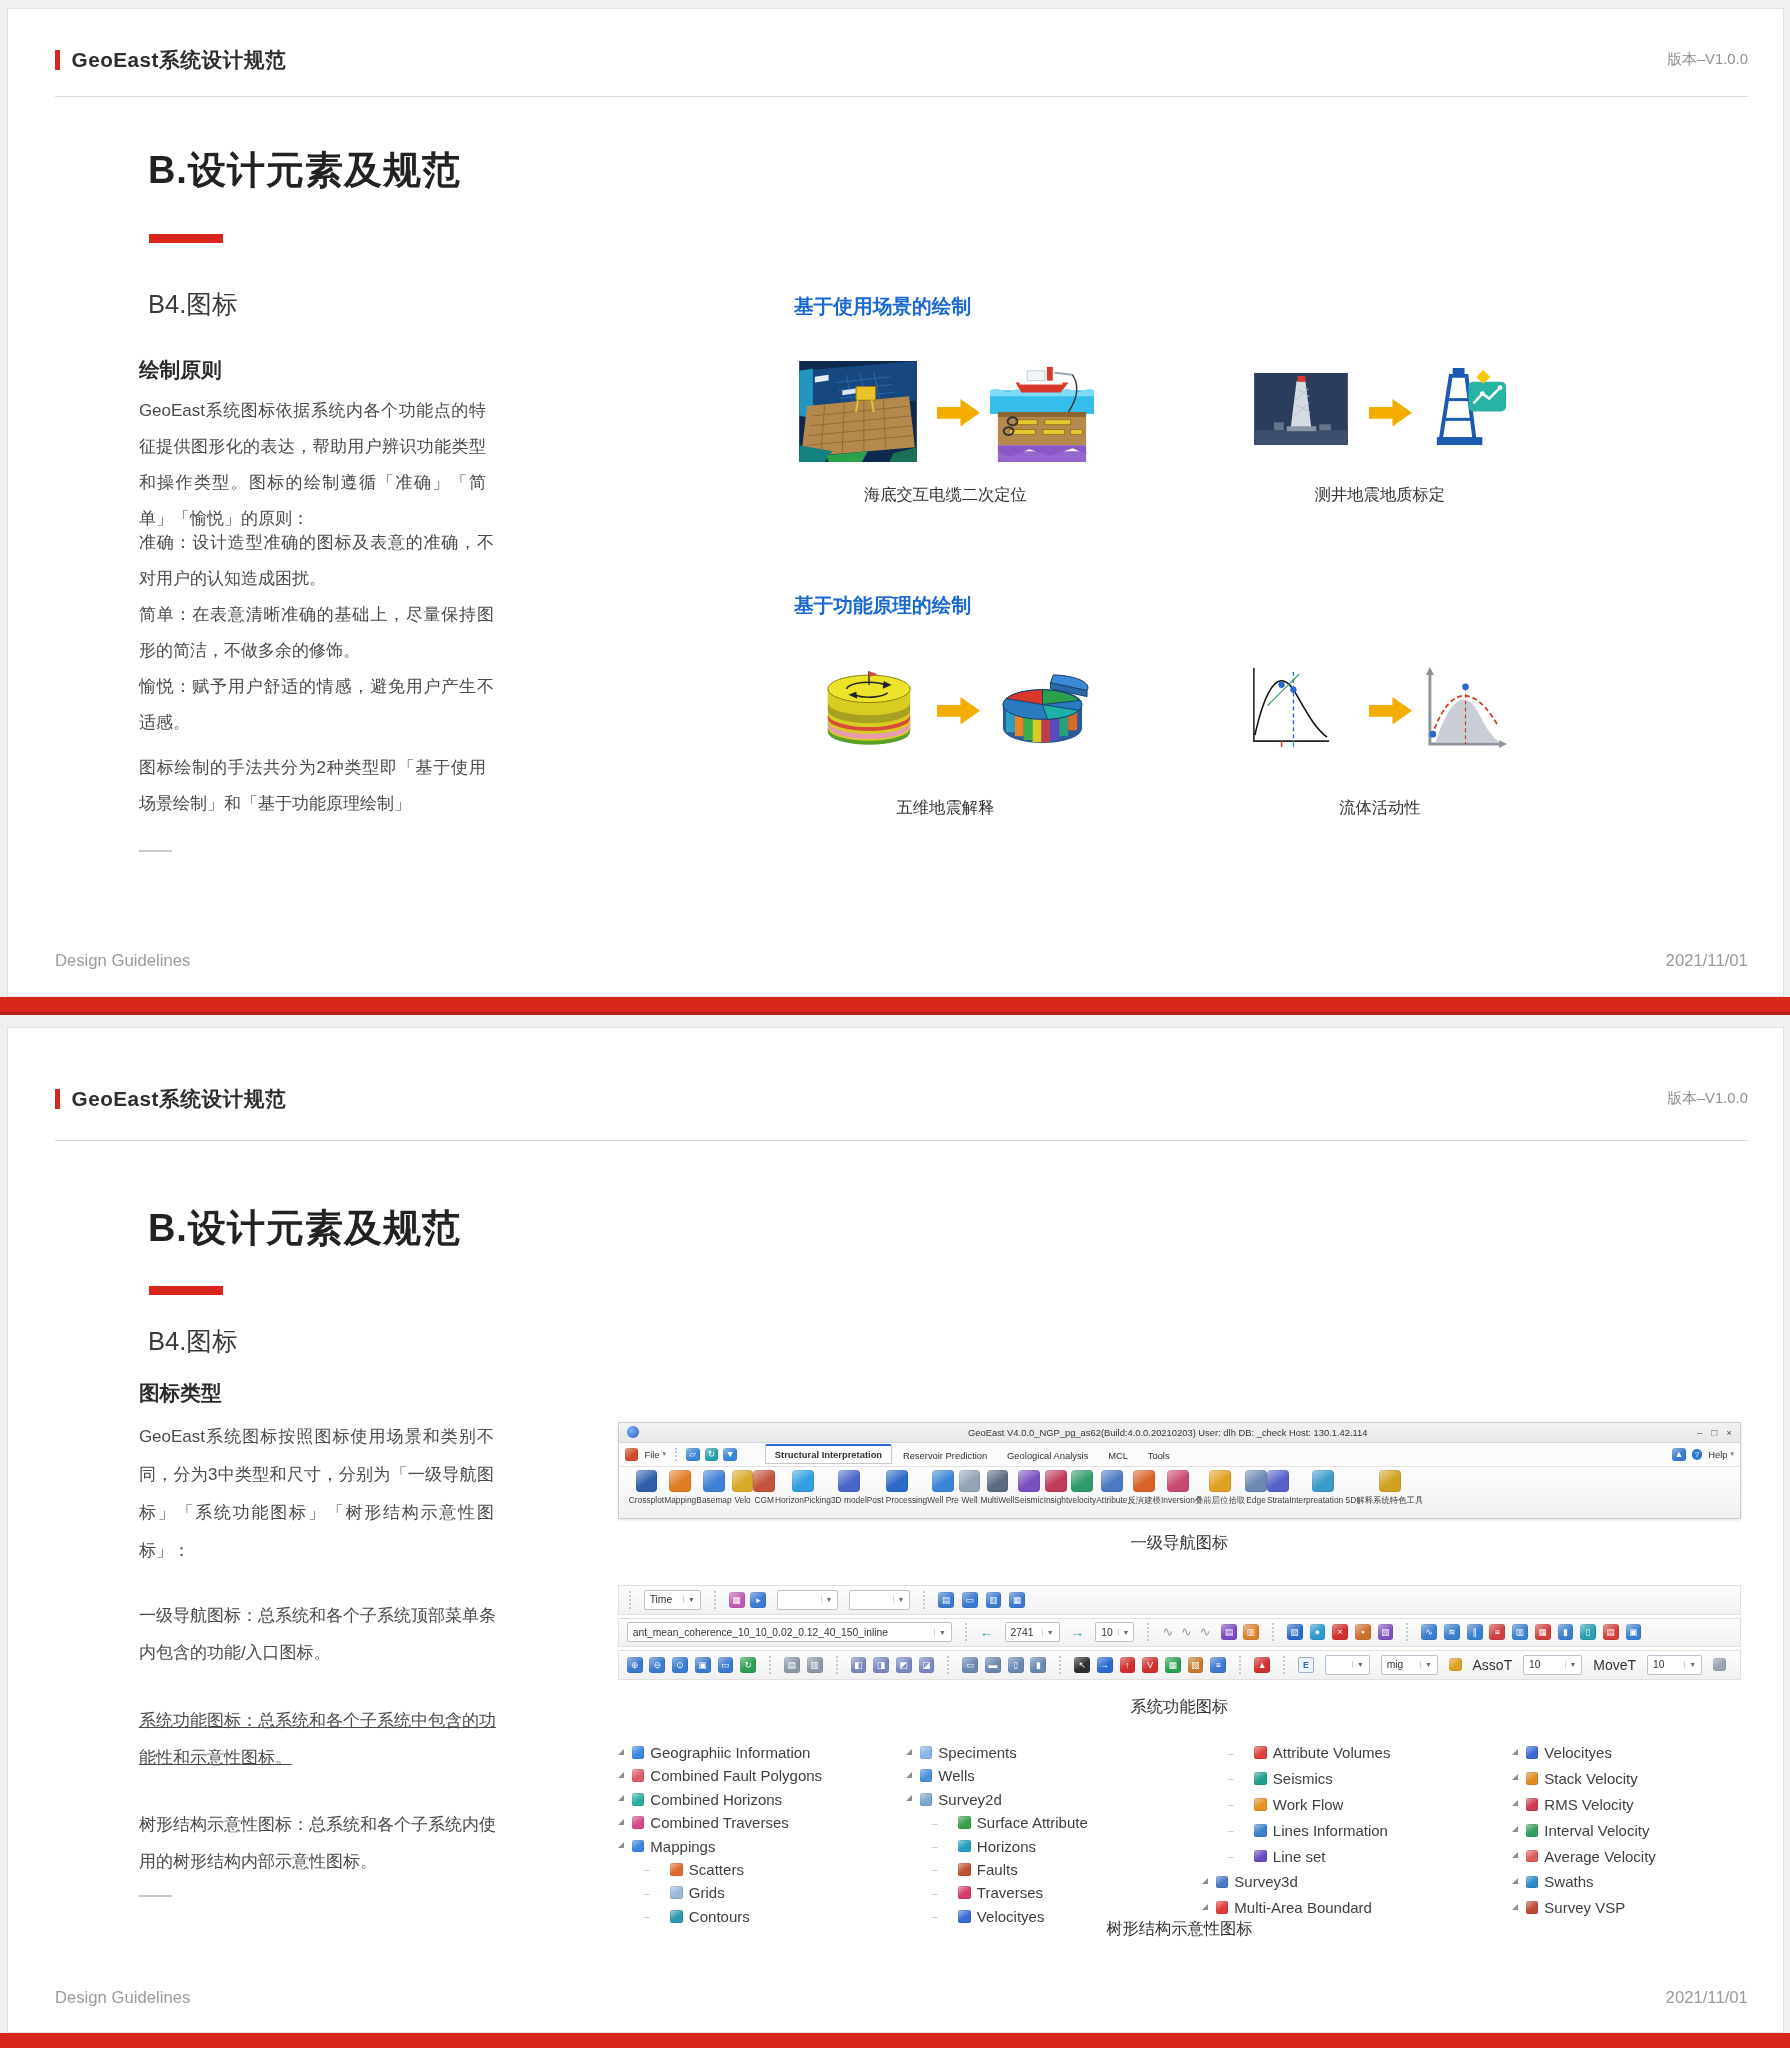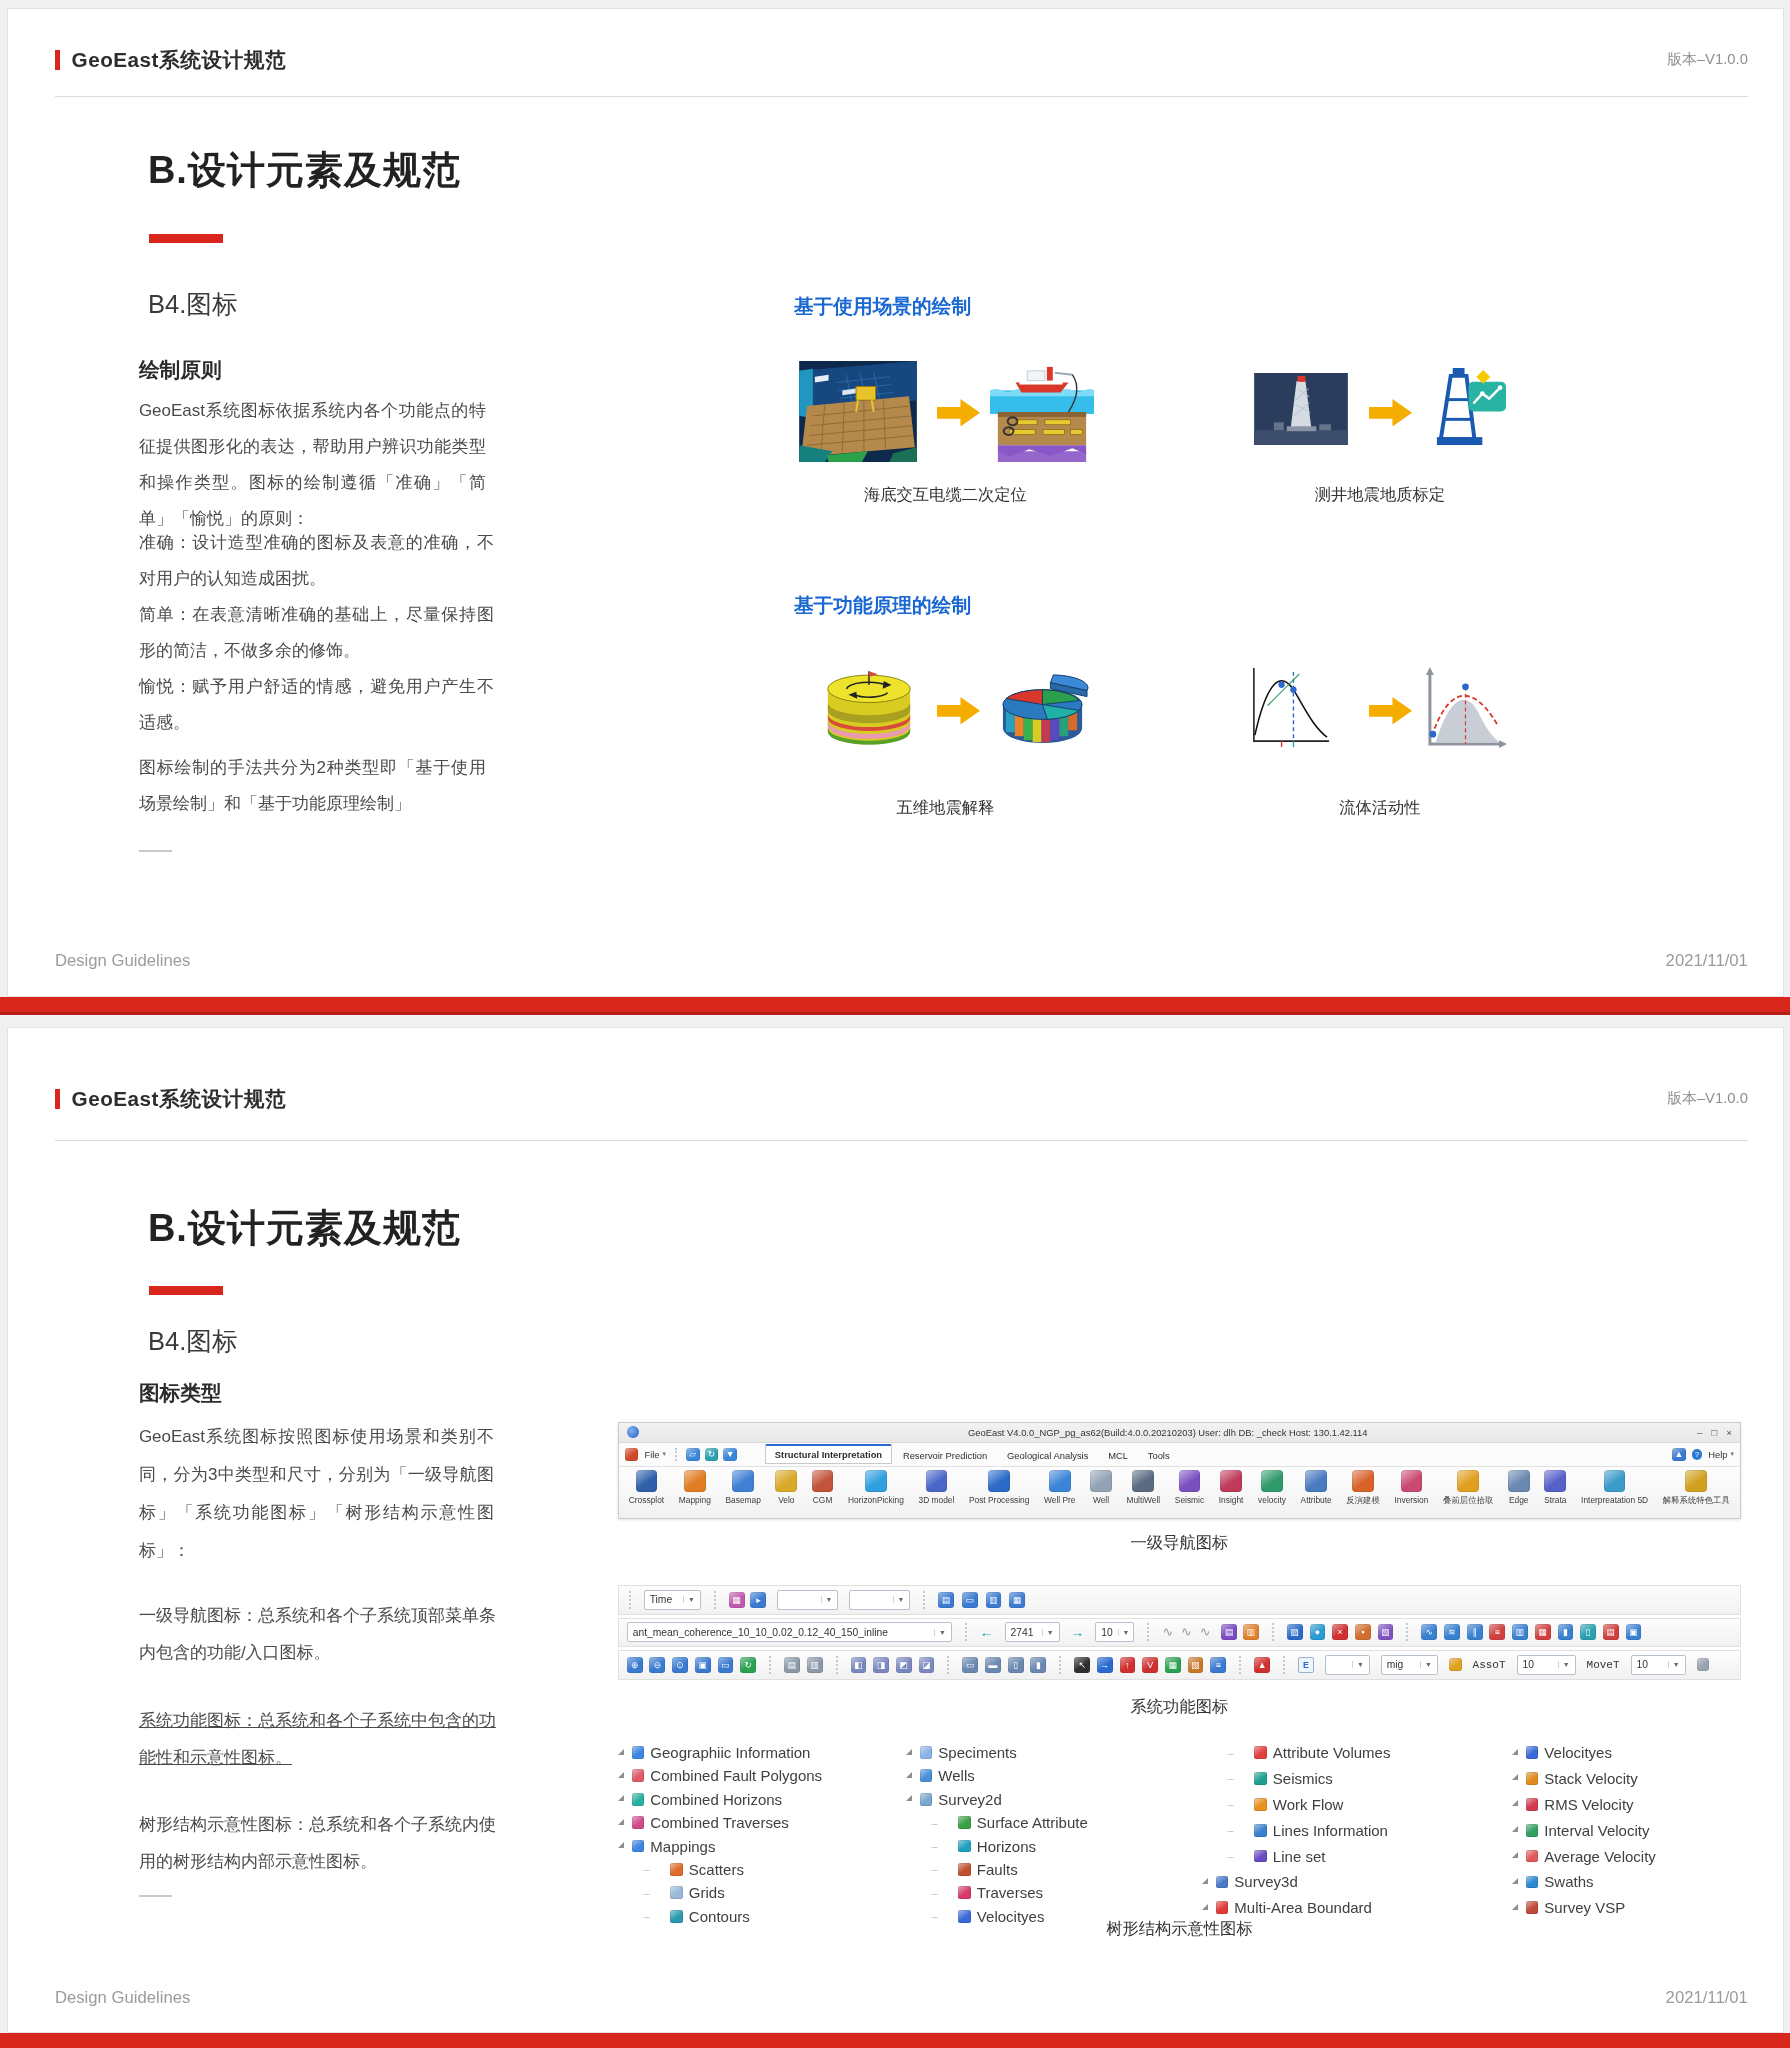--- a/index.html
+++ b/index.html
@@ -41,34 +41,34 @@
   .winctl span{cursor:default;}
   .menubar{height:24.6px;background:#fbfbfb;border-bottom:1px solid #e2e2e2;display:flex;align-items:center;padding:0 5.9px;gap:6.9px;font-size:9.4px;color:#333;}
   .menu-file{display:flex;align-items:center;gap:3px;}
   .menu-file::after{content:"▾";font-size:6.9px;color:#777;}
   .mtab{padding:3px 8.9px;white-space:nowrap;color:#2f2f2f;}
   .mtab[data-active="1"]{background:#fff;border:1px solid #c8c8c8;border-top:2px solid #2a6ad0;border-radius:2px 2px 0 0;font-weight:bold;}
   .menu-right{margin-left:auto;display:flex;align-items:center;gap:5.9px;}
   .help-dot{width:10.8px;height:10.8px;border-radius:50%;background:#2a7ad0;color:#fff;font-size:7.9px;display:flex;align-items:center;justify-content:center;}
   .menu-help{display:flex;align-items:center;gap:3px;}
   .menu-help::after{content:"▾";font-size:6.9px;color:#777;}
-  .navbar{height:51px;background:linear-gradient(#fdfdfd,#f1f1f1);display:flex;justify-content:space-between;align-items:flex-start;padding:3px 9.9px 0 9.9px;}
+  .navbar{height:51px;background:linear-gradient(#fdfdfd,#f1f1f1);display:flex;align-items:flex-start;padding:3px 9.9px 0 9.9px;}
   .navcell{display:flex;flex-direction:column;align-items:center;gap:3px;min-width:0;}
   .navchip{width:21.7px;height:21.7px;border-radius:3.9px;background:linear-gradient(145deg,rgba(255,255,255,.55),rgba(255,255,255,0) 55%),var(--c,#888);box-shadow:inset 0 0 0 1px rgba(0,0,0,.08);}
   .navlabel{font-size:8.4px;color:#3c3c3c;white-space:nowrap;}
 
   
   .trow{position:absolute;left:0;right:0;height:29.6px;background:linear-gradient(#fdfdfd,#f1f1f1);border:1px solid #e0e0e0;display:flex;align-items:center;padding:0 7.9px;gap:11px;}
   .grip{align-self:stretch;margin:4.9px 2px;border-left:2px dotted #c3c9d2;width:1px;}
   .sel{height:19.7px;border:1px solid #b7c2cf;background:#fff;display:flex;align-items:center;font-size:10.3px;color:#333;padding:0 4.9px;gap:4.9px;border-radius:2px;white-space:nowrap;}
   .sel .car{color:#667;font-size:6.9px;border-left:1px solid #ccd4dd;padding-left:3.9px;margin-left:auto;}
   .chip{width:15.8px;height:15.8px;border-radius:3px;background:linear-gradient(145deg,rgba(255,255,255,.5),rgba(255,255,255,0) 55%),var(--c,#888);color:#fff;font-size:8.9px;display:flex;align-items:center;justify-content:center;flex:none;box-shadow:inset 0 0 0 1px rgba(0,0,0,.08);}
   .flaticon{color:var(--c,#8a98a8);font-size:12.8px;line-height:1;}
   .arrowbtn{color:#1f9ab0;font-size:13.8px;font-weight:bold;}
-  .tlabel{font-size:11px;color:#333;font-family:Liberation Mono, monospace;}
+  .tlabel{font-size:14px;color:#333;}
   .echip{width:15.8px;height:15.8px;border:1px solid #9bb0c8;background:#eef4fb;color:#2a6ad0;font-size:8.9px;font-weight:bold;display:flex;align-items:center;justify-content:center;border-radius:2px;}
 
   
   .tcol{position:absolute;display:flex;flex-direction:column;}
   .titem{display:flex;align-items:center;gap:5.9px;font-size:15px;color:#3f3f3f;white-space:nowrap;}
   .titem[data-level="1"]{margin-left:25.6px;}
   .titem[data-level="1"]::before{content:"–";color:#bdbdbd;font-size:10.8px;margin-right:1px;}
   .texp{width:7.9px;height:7.9px;position:relative;visibility:hidden;flex:none;}
   .titem[data-exp="1"] .texp{visibility:visible;}
   .texp::before{content:"";position:absolute;left:0;top:0;width:0;height:0;border:3.9px solid transparent;border-right-color:#8d8d8d;border-bottom-color:#8d8d8d;}

